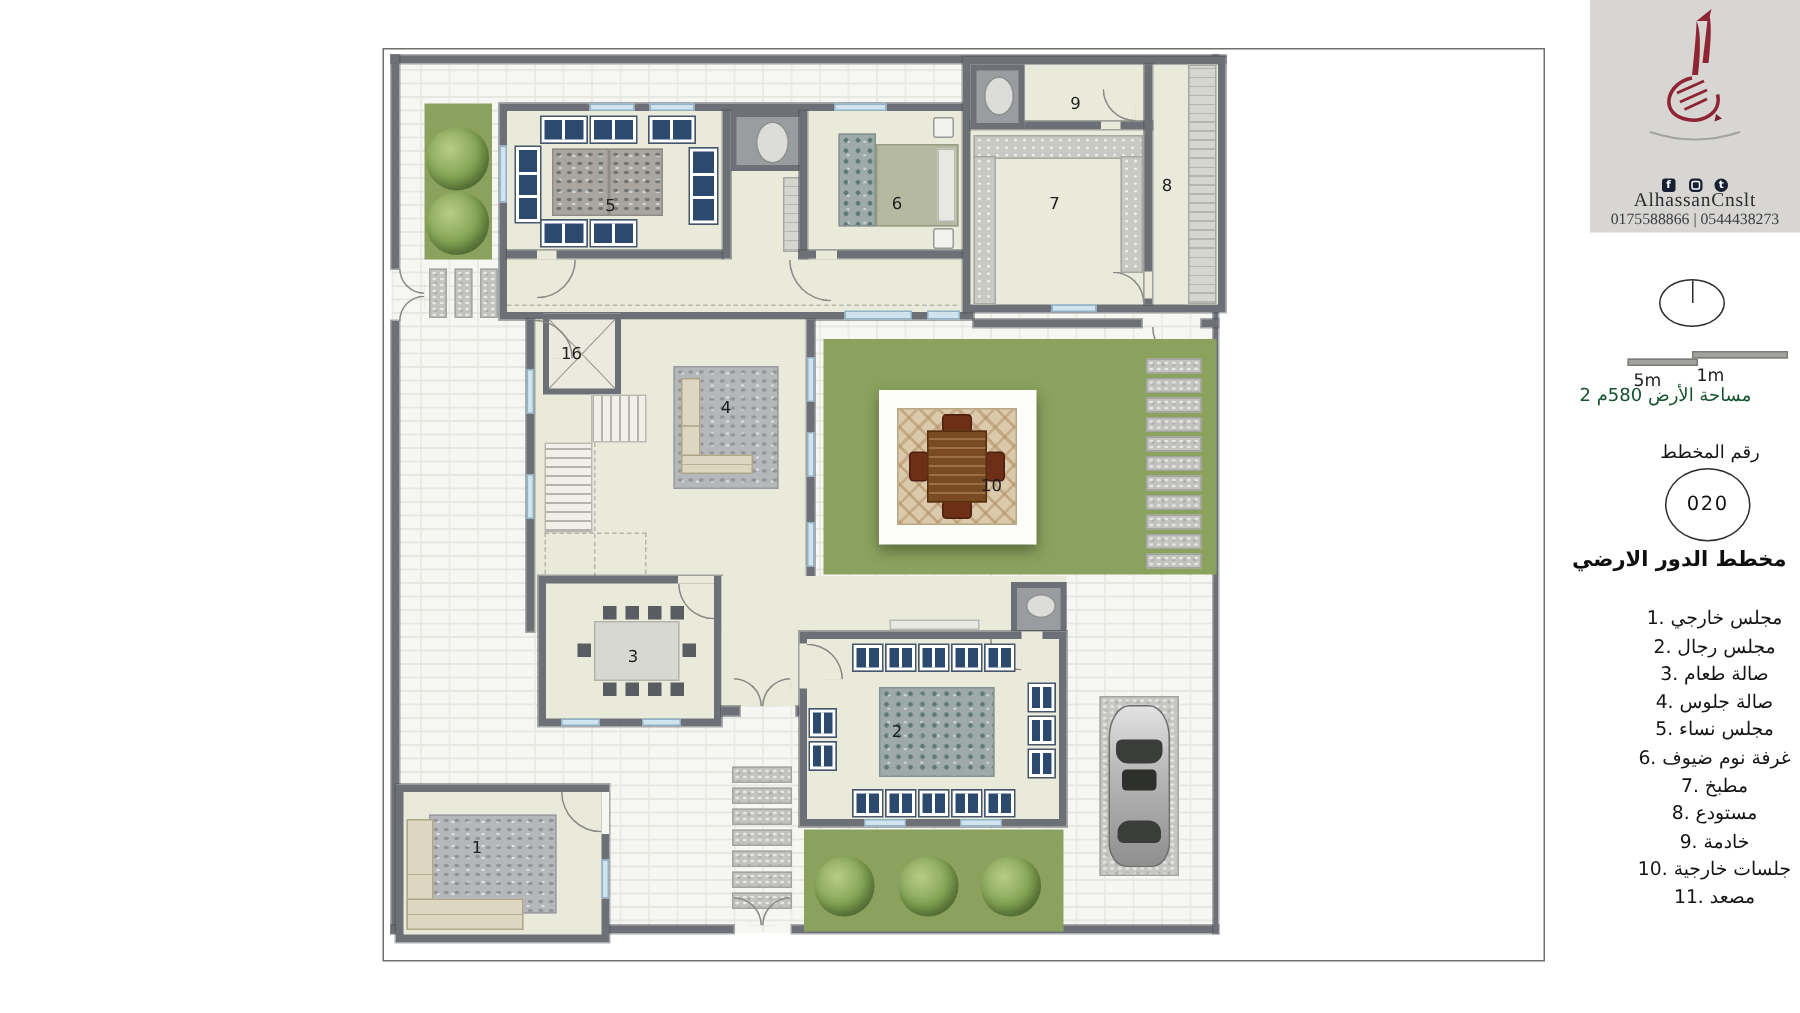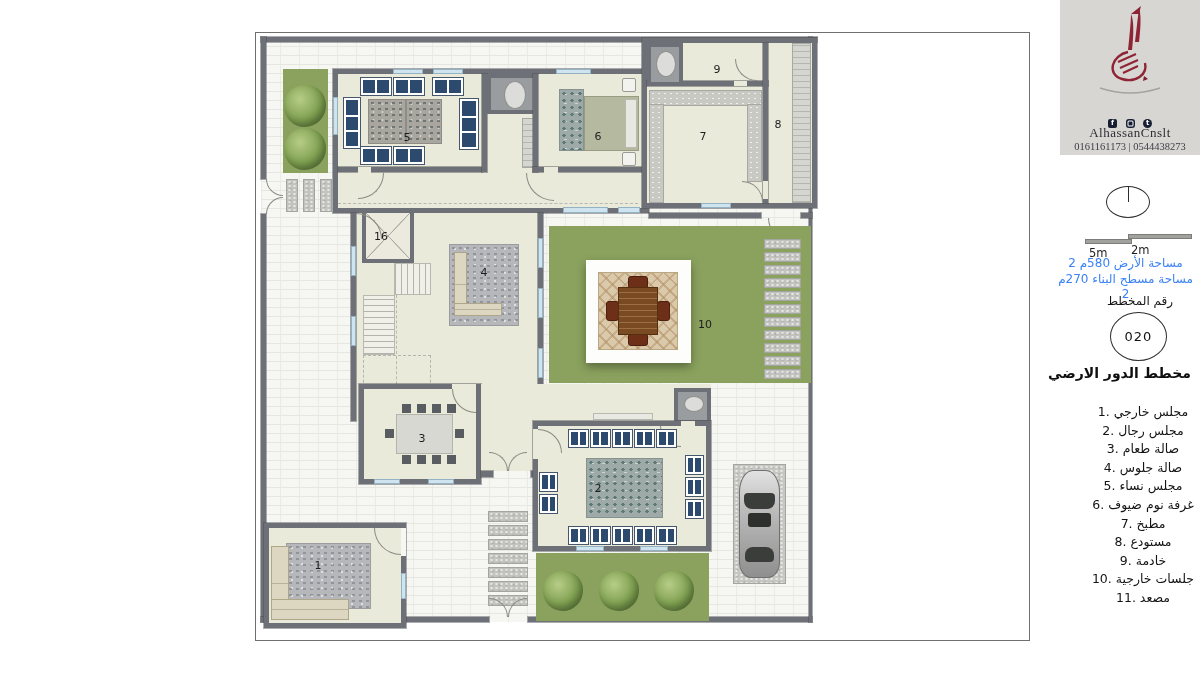--- a/index.html
+++ b/index.html
@@ -41,21 +41,21 @@
   
   #logoPanel{position:absolute;left:1060px;top:0;width:140px;height:155px;background:#d7d6d3;}
   .socials{position:absolute;left:0;right:0;top:113px;text-align:center;font-weight:bold;}
   .sic{display:inline-block;width:9px;height:9px;margin:0 1.5px;background:#171f33;color:#fff;font-size:7px;line-height:9px;text-align:center;vertical-align:middle;}
   .brandname{position:absolute;left:0;right:0;top:125px;text-align:center;font-family:"Liberation Serif",serif;font-size:13px;color:#2e2e33;letter-spacing:.5px;}
   .brandphone{position:absolute;left:0;right:0;top:141px;text-align:center;font-family:"Liberation Serif",serif;font-size:10.5px;color:#3c3c44;}
   #northArrow{position:absolute;left:1106px;top:186px;width:44px;height:32px;border:1.5px solid #2e2e2e;border-radius:50%;box-sizing:border-box;}
   #northArrow i{position:absolute;left:50%;top:0;width:0;height:15px;border-left:1.5px solid #2e2e2e;}
   .sbar{position:absolute;height:5px;background:#a1a19e;border:1px solid #7c7c79;box-sizing:border-box;}
   .slab{position:absolute;font-size:11.5px;color:#1d1d1d;}
-  .areaTxt{position:absolute;left:1053px;top:256px;width:145px;direction:rtl;text-align:center;font-size:12px;line-height:15.5px;color:#3b82f6;}
+  .areaTxt{position:absolute;left:1053px;top:256px;width:145px;direction:rtl;text-align:left;font-size:12px;line-height:15.5px;color:#14532d;}
   .pnumLabel{position:absolute;left:1090px;top:294px;width:100px;text-align:center;direction:rtl;font-size:12px;color:#151515;}
   #pnumCircle{position:absolute;left:1110px;top:312px;width:57px;height:49px;border:1.5px solid #2e2e2e;border-radius:50%;box-sizing:border-box;display:flex;align-items:center;justify-content:center;font-size:13px;letter-spacing:1px;color:#111;}
   .planTitle{position:absolute;left:1040px;top:365px;width:155px;direction:rtl;text-align:right;padding-right:4px;font-size:14px;font-weight:bold;color:#0f0f0f;box-sizing:border-box;}
   #legend{position:absolute;left:1063px;top:404px;width:160px;text-align:center;}
   .legend-item{height:18.6px;font-size:12.5px;color:#141414;white-space:nowrap;}
 </style>
 </head>
 <body>
 
 <div id="stage">
@@ -263,55 +263,54 @@
 
     <span class="plabel" style="left:62px;top:532px;">1</span>
     <span class="plabel" style="left:342px;top:455px;">2</span>
     <span class="plabel" style="left:166px;top:405px;">3</span>
     <span class="plabel" style="left:228px;top:239px;">4</span>
     <span class="plabel" style="left:151px;top:104px;">5</span>
     <span class="plabel" style="left:342px;top:103px;">6</span>
     <span class="plabel" style="left:447px;top:103px;">7</span>
     <span class="plabel" style="left:522px;top:91px;">8</span>
     <span class="plabel" style="left:461px;top:36px;">9</span>
-    <span class="plabel" style="left:405px;top:291px;margin-left:44px;">10</span>
+    <span class="plabel" style="left:405px;top:291px;">10</span>
     <span class="plabel" style="left:125px;top:203px;">16</span>
   </div>
 
   <div id="logoPanel">
     <svg width="140" height="112" viewBox="0 0 140 112">
       <path d="M71 14 q4 8 1 36 l-4 0 q3 -28 3 -36 z" fill="#8e2434"></path>
       <path d="M79 8 q3 8 0 34 l-4 0 q3 -26 4 -34 z" fill="#8e2434"></path>
       <path d="M71 14 L81 6 L79 14 Z" fill="#8e2434"></path>
       <path d="M68 52 c-16 3 -22 22 -6 27 c13 4 26 -4 23 -16" fill="none" stroke="#8e2434" stroke-width="2.4"></path>
       <path d="M58 62 l18 -8 M60 68 l18 -8 M63 73 l15 -7" stroke="#8e2434" stroke-width="2" fill="none"></path>
       <path d="M84 76 l4 3 l-5 2 z" fill="#7a1e2c"></path>
       <path d="M40 88 q30 10 60 0" fill="none" stroke="#a3a3a0" stroke-width="1.4"></path>
     </svg>
     <div class="socials">
       <span class="sic" style="border-radius:2px;">f</span>
       <span class="sic" style="border-radius:3px;box-shadow:inset 0 0 0 1.5px #171f33,inset 0 0 0 2.5px #fff;background:#171f33;"></span>
       <span class="sic" style="border-radius:50%;">t</span>
     </div>
     <div class="brandname">AlhassanCnslt</div>
-    <div class="brandphone">0161161173 | 0544438273</div>
+    <div class="brandphone">0175588866 | 0544438273</div>
   </div>
 
   <div id="northArrow">
       <i></i>
     </div>
 
   <div class="sbar" style="left:1085px;top:239px;width:47px;"></div>
   <div class="sbar" style="left:1128px;top:234px;width:64px;"></div>
   <span class="slab" style="left:1089px;top:246px;">5m</span>
-  <span class="slab" style="left:1131px;top:243px;">2m</span>
+  <span class="slab" style="left:1131px;top:243px;">1m</span>
 
   <div class="areaTxt">
     <div>مساحة الأرض 580م 2</div>
-    <div>مساحة مسطح البناء 270م 2</div>
   </div>
 
   <div class="pnumLabel">رقم المخطط</div>
   <div id="pnumCircle">
     <span>020</span>
   </div>
 
   <div class="planTitle">مخطط الدور الارضي</div>
 
   <div id="legend">

